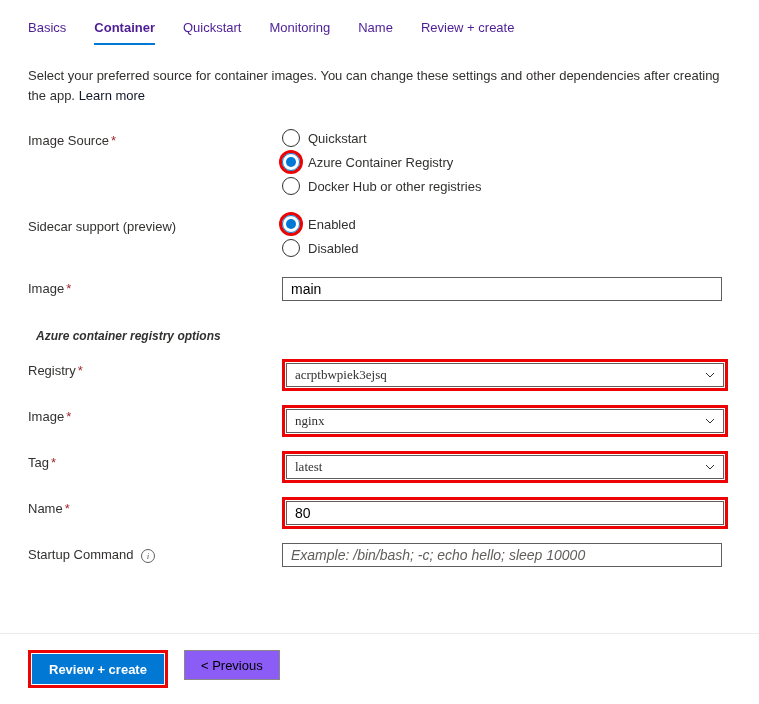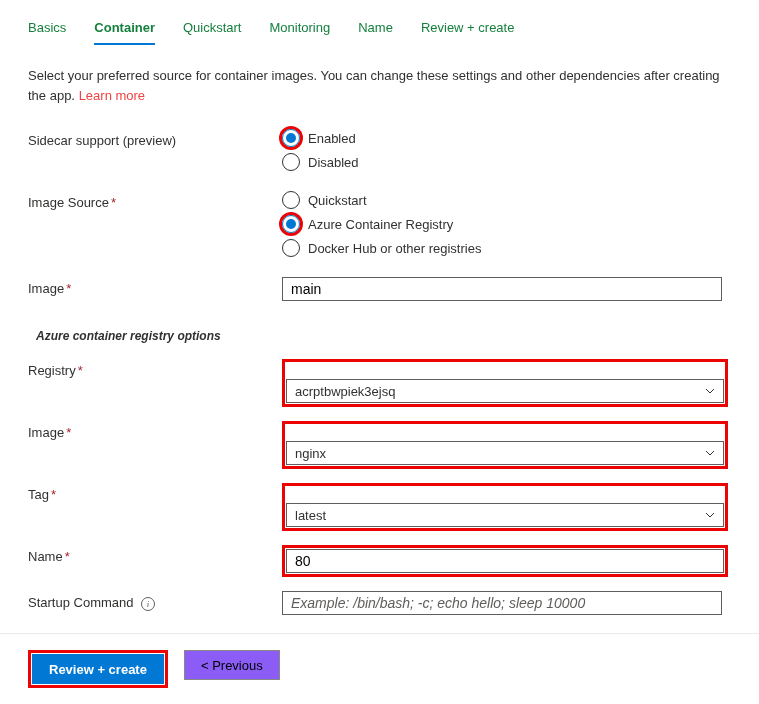--- a/index.html
+++ b/index.html
@@ -13,21 +13,21 @@
     }
     .tabs {
       display: flex;
       gap: 28px;
       padding: 20px 28px 0 28px;
       border-bottom: 1px solid transparent;
     }
     .tab {
       padding-bottom: 10px;
       cursor: pointer;
-      color: #15803d;
+      color: #4c1d95;
       position: relative;
     }
     .tab.active {
       font-weight: 600;
     }
     .tab.active::after {
       content: "";
       position: absolute;
       bottom: 0;
       left: 0;
@@ -38,21 +38,21 @@
     .content {
       padding: 20px 28px 100px 28px;
     }
     .description {
       font-size: 13px;
       line-height: 1.5;
       margin-bottom: 24px;
       color: #323130;
     }
     .link {
-      color: #ef4444;
+      color: #0f172a;
       cursor: pointer;
     }
     .form-row {
       display: flex;
       align-items: flex-start;
       margin-bottom: 14px;
     }
     .form-row.radio-row {
       margin-bottom: 20px;
     }
@@ -119,26 +119,25 @@
     .select-wrap {
       position: relative;
       max-width: 440px;
     }
     .select-input {
       width: 100%;
       height: 24px;
       border: 1px solid #605e5c;
       padding: 0 28px 0 8px;
       font-size: 13px;
-      font-family: Liberation Sans, sans-serif;
+      font-family: Liberation Serif, serif;
       background: #fff;
       cursor: pointer;
       display: flex;
       align-items: center;
-      margin-top: 16px;
     }
     .chevron {
       position: absolute;
       right: 8px;
       top: 50%;
       transform: translateY(-50%);
       pointer-events: none;
     }
     .highlight-box {
       border: 3px solid #ec0404ff;
@@ -218,53 +217,53 @@
   <div class="tab">Review + create</div>
 </div>
 
 <div class="content">
   <p class="description">
     <span>Select your preferred source for container images. You can change these settings and other dependencies after creating the app.</span>
     <span class="link">Learn more</span>
   </p>
 
   <div class="form-row radio-row">
+    <div class="form-label">
+      <span>Image Source</span><span class="required">*</span>
+    </div>
+    <div class="form-control radio-group">
+      <label class="radio-option">
+        <span class="radio"></span>
+        <span>Quickstart</span>
+      </label>
+      <label class="radio-option">
+        <span class="radio selected highlight-red">
+            <span class="radio-dot"></span>
+          </span>
+        <span>Azure Container Registry</span>
+      </label>
+      <label class="radio-option">
+        <span class="radio"></span>
+        <span>Docker Hub or other registries</span>
+      </label>
+    </div>
+  </div>
+
+  <div class="form-row radio-row">
     <div class="form-label">Sidecar support (preview)</div>
     <div class="form-control radio-group">
       <label class="radio-option">
         <span class="radio selected highlight-red">
             <span class="radio-dot"></span>
           </span>
         <span>Enabled</span>
       </label>
       <label class="radio-option">
         <span class="radio"></span>
         <span>Disabled</span>
-      </label>
-    </div>
-  </div>
-
-  <div class="form-row radio-row">
-    <div class="form-label">
-      <span>Image Source</span><span class="required">*</span>
-    </div>
-    <div class="form-control radio-group">
-      <label class="radio-option">
-        <span class="radio"></span>
-        <span>Quickstart</span>
-      </label>
-      <label class="radio-option">
-        <span class="radio selected highlight-red">
-            <span class="radio-dot"></span>
-          </span>
-        <span>Azure Container Registry</span>
-      </label>
-      <label class="radio-option">
-        <span class="radio"></span>
-        <span>Docker Hub or other registries</span>
       </label>
     </div>
   </div>
 
   <div class="form-row">
     <div class="form-label">
       <span>Image</span><span class="required">*</span>
     </div>
     <div class="form-control">
       <input type="text" class="text-input" value="main" style="">

